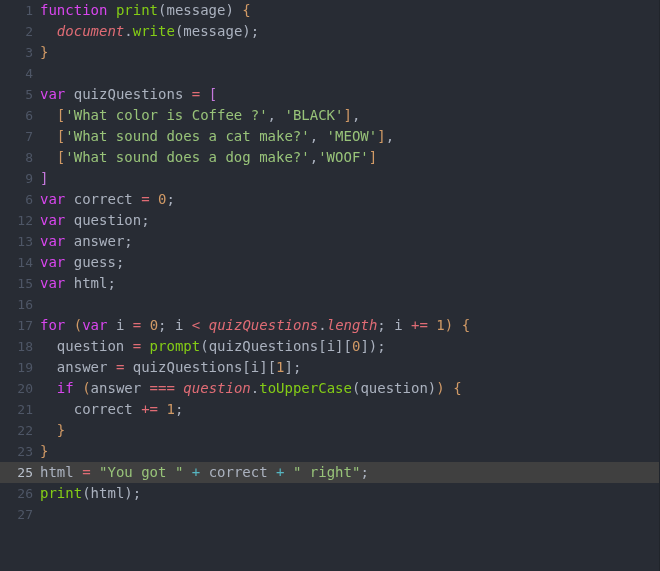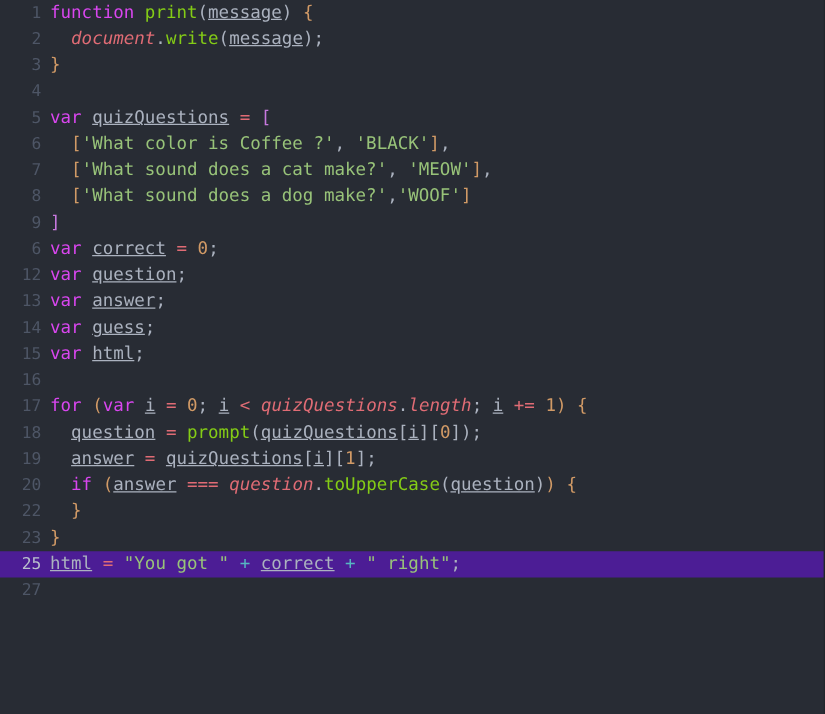--- a/index.html
+++ b/index.html
@@ -35,21 +35,21 @@
   .line {
     position: relative;
     height: 21px;
     line-height: 21px;
     white-space: pre;
     font-size: 14px;
     font-family: "DejaVu Sans Mono", "Liberation Mono", monospace;
   }
 
   .line.active {
-    background: #4c1d95;
+    background: #404040;
   }
 
   .gutter {
     position: absolute;
     left: 0;
     top: 0;
     width: 33px;
     text-align: right;
     color: #4e5666;
     font-size: 13px;
@@ -75,21 +75,21 @@
   .t-kw    { color: #d946ef; }  
   .t-fn    { color: #84cc16; }  
   .t-var   { color: #e06c75; font-style: italic; }  
   .t-str   { color: #98c379; }  
   .t-num   { color: #d19a66; }  
   .t-op    { color: #e06c75; }  
   .t-plus  { color: #56b6c2; }  
   .t-pun   { color: #abb2bf; }  
   .t-brace { color: #d19a66; }  
   .t-brk   { color: #c678dd; }  
-  .t-id    { color: #abb2bf; text-decoration: underline; }  
+  .t-id    { color: #abb2bf; }  
 </style>
 </head>
 <body>
 
 <div id="editor">
   <div class="code-lines">
 
     <div class="line">
       <span class="gutter">1</span>
       <span class="content"><span class="t-kw">function</span> <span class="t-fn">print</span><span class="t-pun">(</span><span class="t-id">message</span><span class="t-pun">)</span> <span class="t-brace">{</span></span>
@@ -179,37 +179,45 @@
     <div class="line">
       <span class="gutter">19</span>
       <span class="content">  <span class="t-id">answer</span> <span class="t-op">=</span> <span class="t-id">quizQuestions</span><span class="t-pun">[</span><span class="t-id">i</span><span class="t-pun">][</span><span class="t-num">1</span><span class="t-pun">];</span></span>
     </div>
 
     <div class="line">
       <span class="gutter">20</span>
       <span class="content">  <span class="t-kw">if</span> <span class="t-brace">(</span><span class="t-id">answer</span> <span class="t-op">===</span> <span class="t-var">question</span><span class="t-pun">.</span><span class="t-fn">toUpperCase</span><span class="t-pun">(</span><span class="t-id">question</span><span class="t-pun">)</span><span class="t-brace">)</span> <span class="t-brace">{</span></span>
     </div>
 
+    <div class="line">
+      <span class="gutter">21</span>
+      <span class="content">    <span class="t-id">correct</span> <span class="t-op">+=</span> <span class="t-num">1</span><span class="t-pun">;</span></span>
+    </div>
 
     <div class="line">
       <span class="gutter">22</span>
       <span class="content">  <span class="t-brace">}</span></span>
     </div>
 
     <div class="line">
       <span class="gutter">23</span>
       <span class="content"><span class="t-brace">}</span></span>
     </div>
 
 
     <div class="line active">
       <span class="gutter">25</span>
       <span class="content"><span class="t-id">html</span> <span class="t-op">=</span> <span class="t-str">"You got "</span> <span class="t-plus">+</span> <span class="t-id">correct</span> <span class="t-plus">+</span> <span class="t-str">" right"</span><span class="t-pun">;</span></span>
     </div>
 
+    <div class="line">
+      <span class="gutter">26</span>
+      <span class="content"><span class="t-fn">print</span><span class="t-pun">(</span><span class="t-id">html</span><span class="t-pun">);</span></span>
+    </div>
 
     <div class="line">
       <span class="gutter">27</span>
       <span class="content"></span>
     </div>
 
   </div>
 </div>
 
 </body></html>

